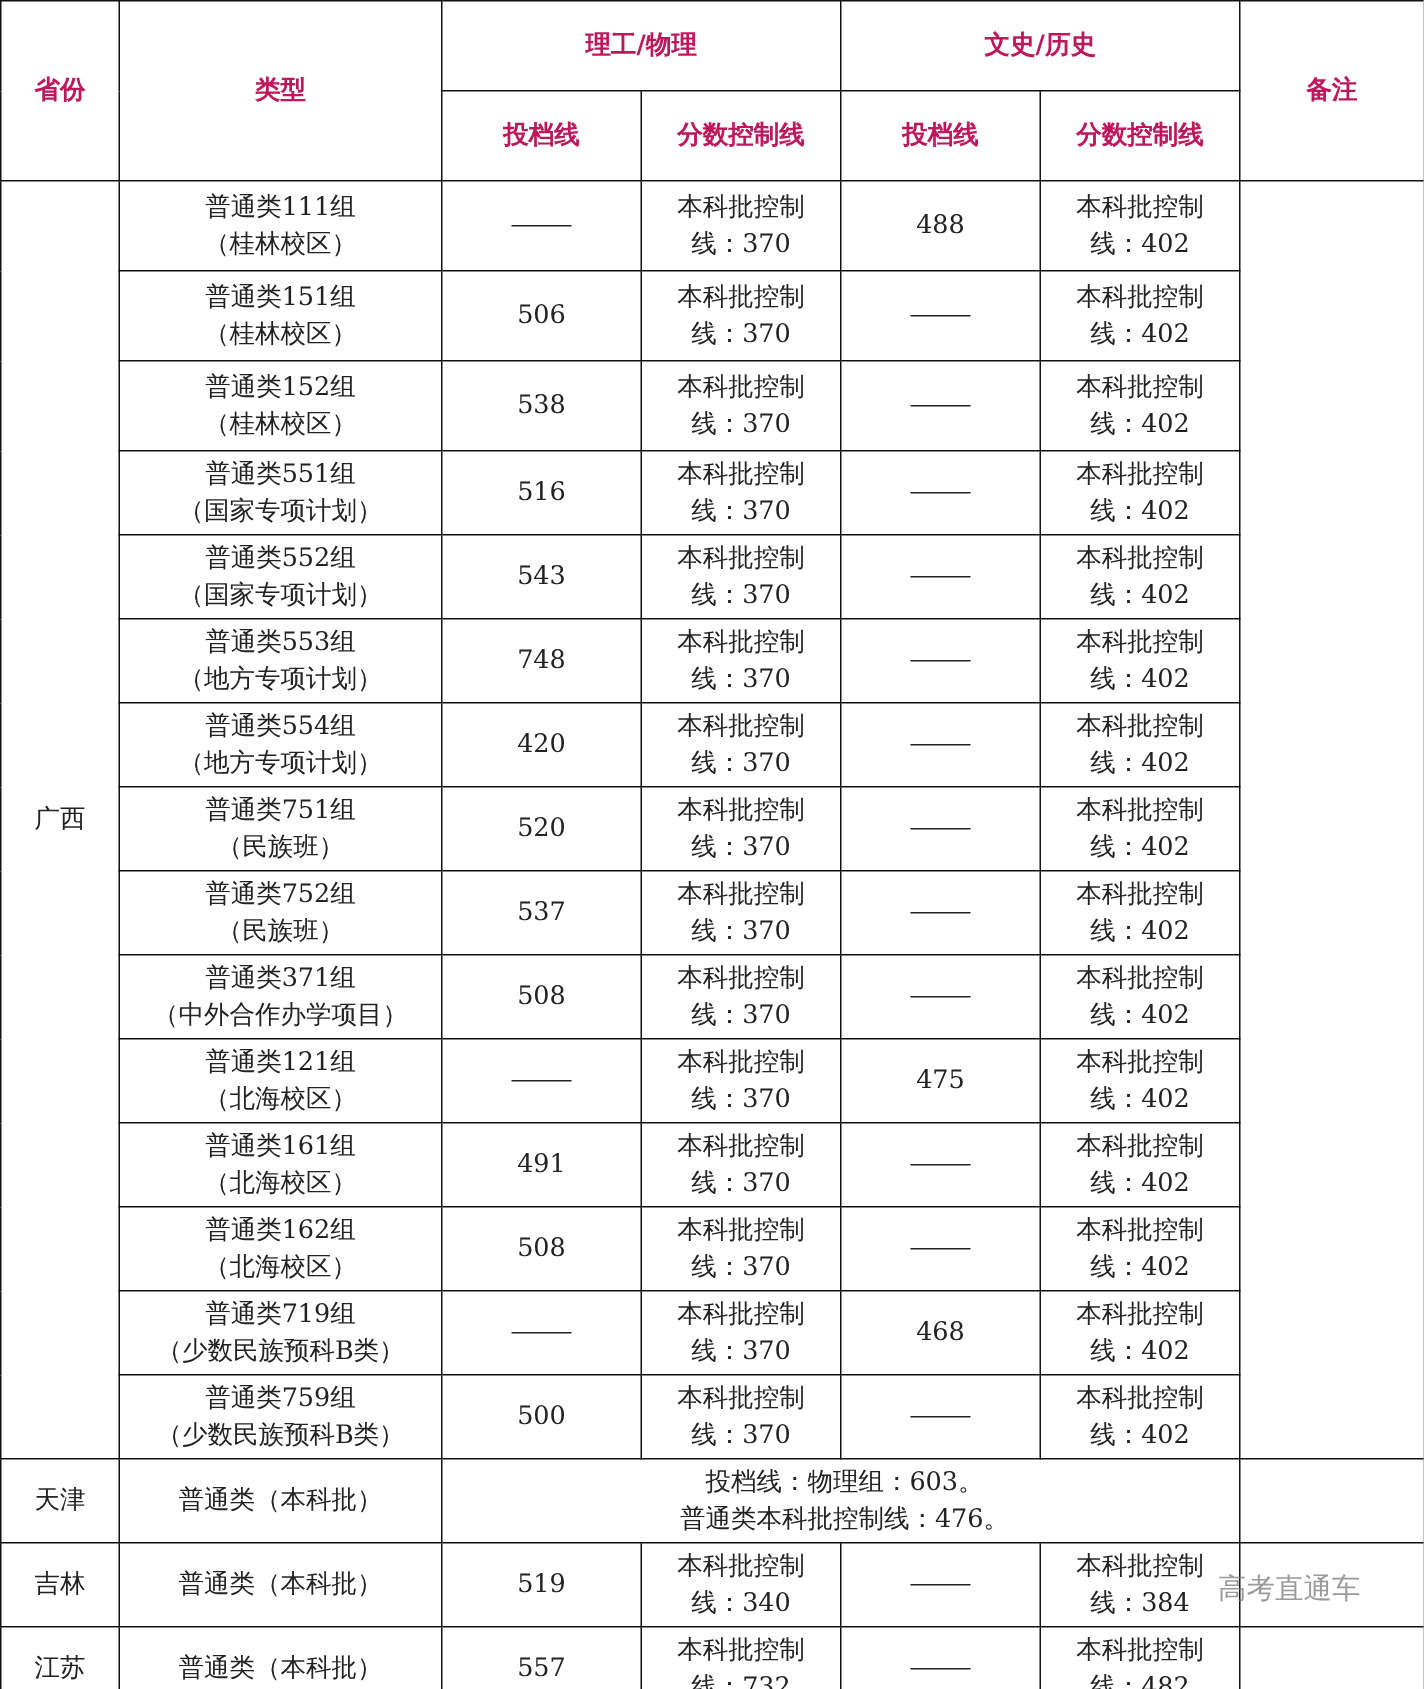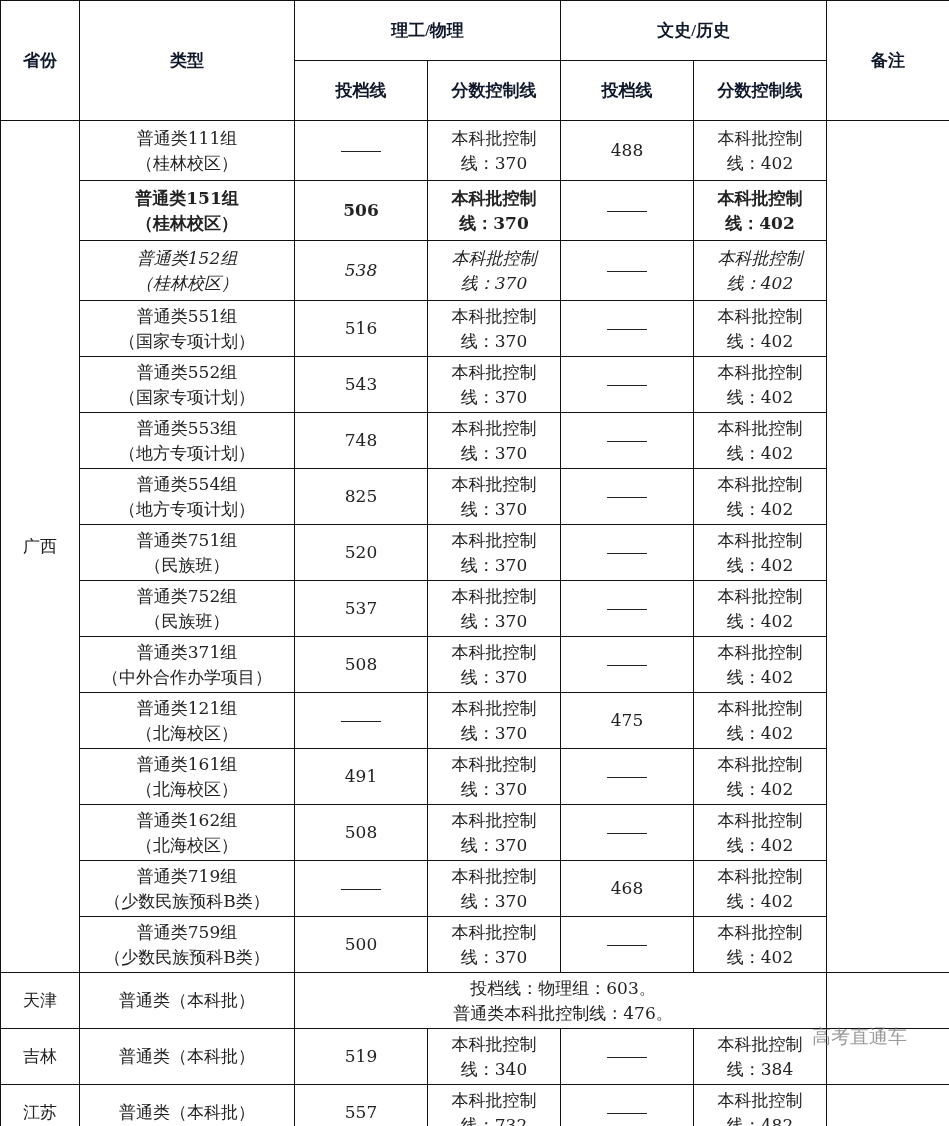--- a/index.html
+++ b/index.html
@@ -2,31 +2,31 @@
 <html><head>
 <meta charset="utf-8">
 <style>
   html, body { margin: 0; padding: 0; background: #ffffff; }
   body { width: 949px; height: 1126px; position: relative; overflow: hidden;
          font-family: "DejaVu Serif", "Liberation Serif", serif; color: #222; }
   table.score-table { position: absolute; left: 0; top: 0; border-collapse: collapse;
          table-layout: fixed; width: 949px; }
   table.score-table td, table.score-table th { border: 1.5px solid #111; text-align: center;
          vertical-align: middle; padding: 0; font-size: 17px; line-height: 25px; }
-  th { font-weight: bold; font-size: 18px; color: #0f172a; font-family: Liberation Serif, serif; }
+  th { font-weight: bold; font-size: 18px; color: #be185d; }
   .col-prov { width: 79px; } .col-type { width: 215px; } .col-a { width: 133px; }
   .col-b { width: 133px; } .col-c { width: 133px; } .col-d { width: 133px; } .col-note { width: 123px; }
   tr.h1 { height: 60px; } tr.h2 { height: 60px; }
   tr.row { height: 56px; }
-  tr.row.first { height: 60px; } tr.row.second { height: 60px; font-weight: bold; } tr.row.third { height: 60px; font-style: italic; }
+  tr.row.first { height: 60px; } tr.row.second { height: 60px; } tr.row.third { height: 60px; }
   .dash { display: inline-block; width: 40px; height: 0; border-top: 1.3px solid #222; vertical-align: middle; }
   .cell-line { display: block; }
   .tianjin-note { text-align: right; padding-left: 5px !important; }
   .tianjin-note span { display: block; }
-  .watermark { position: absolute; left: 812px; top: 1024px; font-family: Liberation Mono, monospace;
+  .watermark { position: absolute; left: 812px; top: 1046px; font-family: Liberation Mono, monospace;
          font-size: 19px; color: rgba(120,120,120,0.75); letter-spacing: 0px; }
 </style>
 </head>
 <body>
 
 <table class="score-table">
   <colgroup>
     <col class="col-prov">
       <col class="col-type">
       <col class="col-a">
@@ -147,21 +147,21 @@
         <td>
           <span class="cell-line">本科批控制</span>
           <span class="cell-line">线：402</span>
         </td>
       </tr>
       <tr class="row">
         <td>
           <span class="cell-line">普通类554组</span>
           <span class="cell-line">（地方专项计划）</span>
         </td>
-        <td>825</td>
+        <td>420</td>
         <td>
           <span class="cell-line">本科批控制</span>
           <span class="cell-line">线：370</span>
         </td>
         <td><span class="dash"></span></td>
         <td>
           <span class="cell-line">本科批控制</span>
           <span class="cell-line">线：402</span>
         </td>
       </tr>

